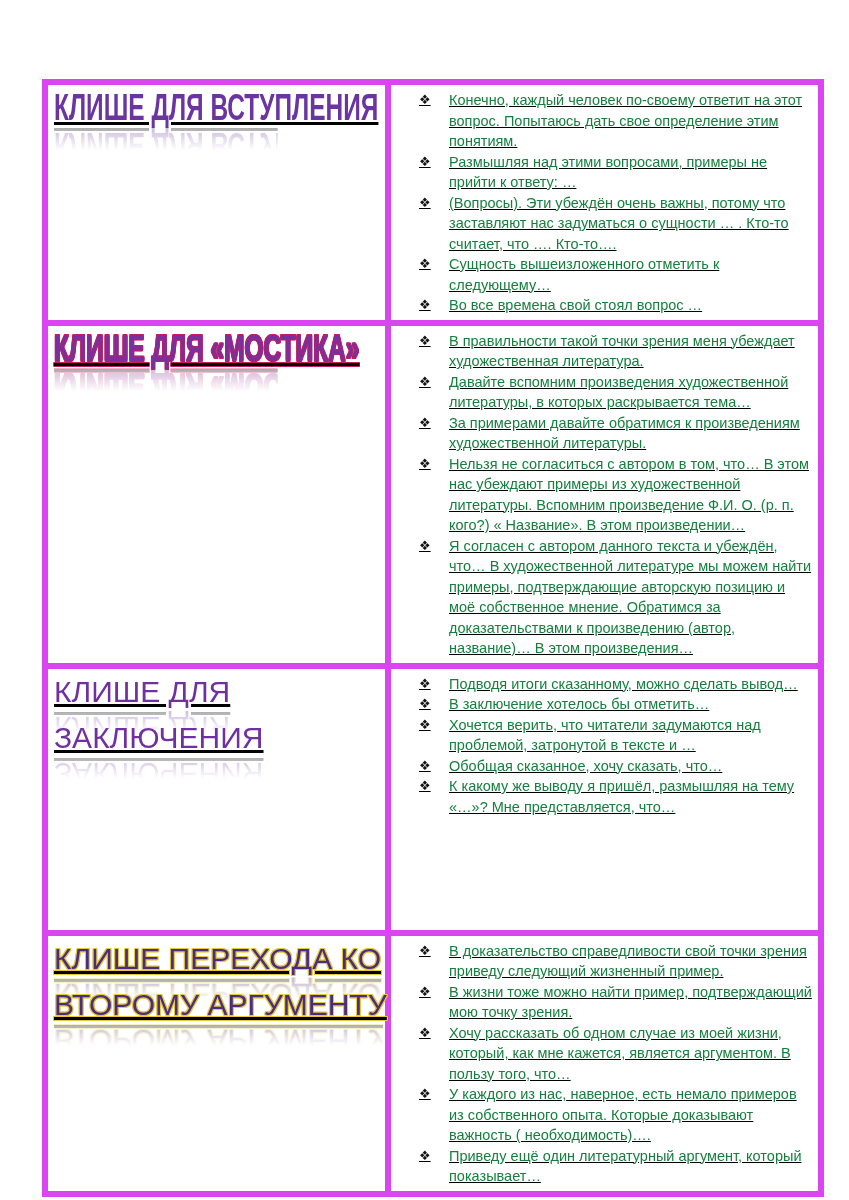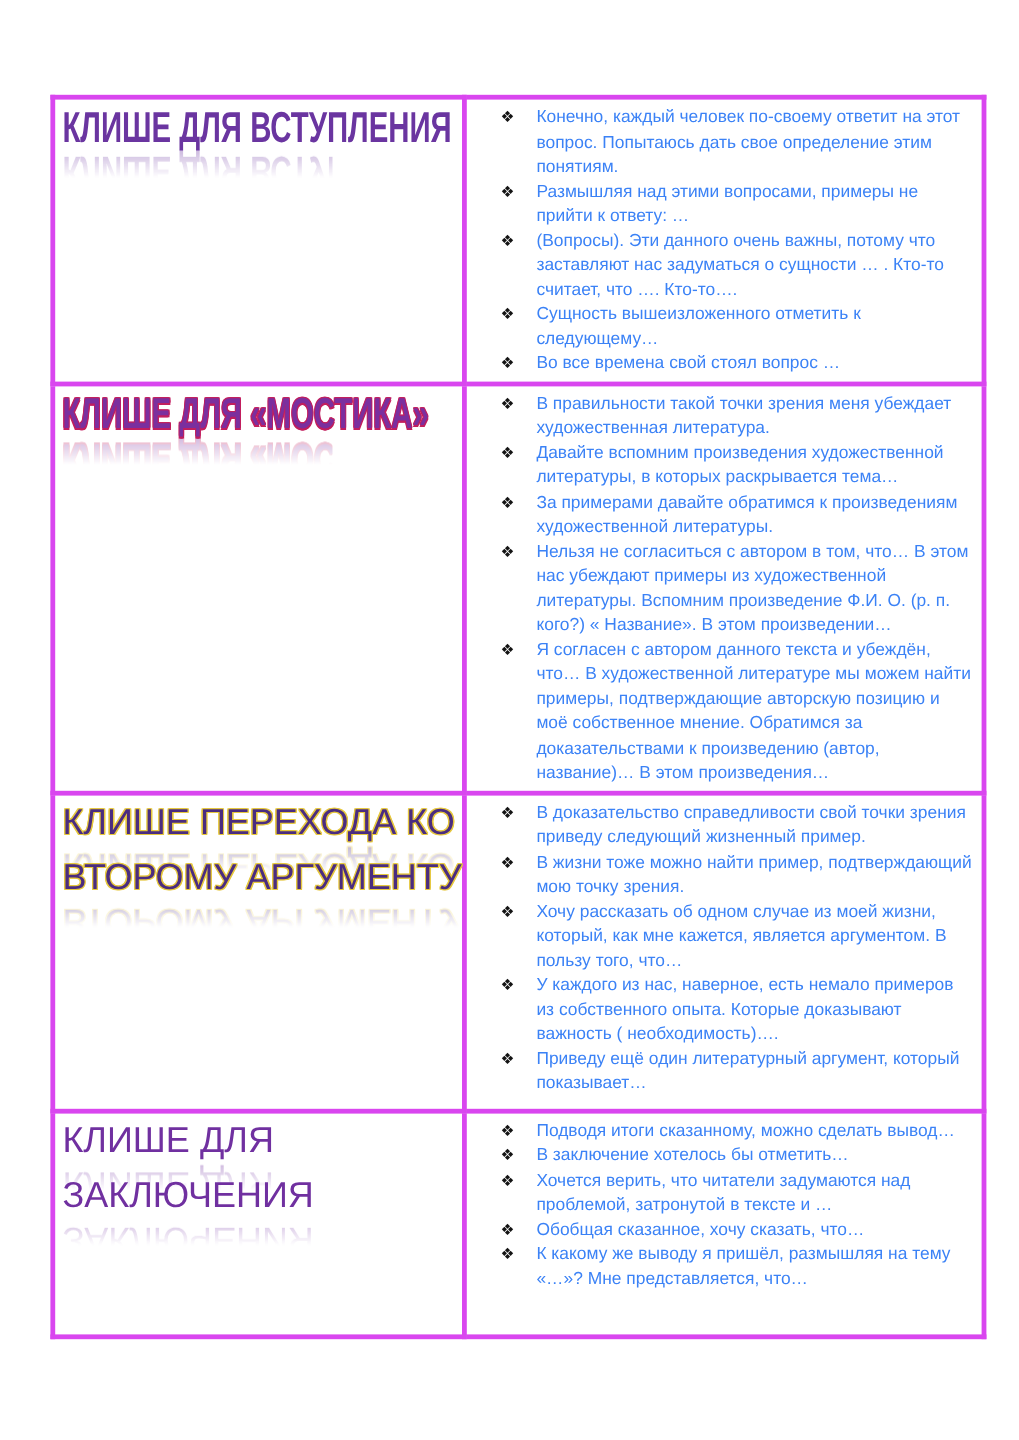--- a/index.html
+++ b/index.html
@@ -17,23 +17,24 @@
   }
   table.cliche-table {
     position: absolute;
     left: 42px;
     top: 79px;
     width: 776px;
     border-collapse: collapse;
     table-layout: fixed;
   }
   table.cliche-table td {
-    border: 4px solid #d946ef;
+    border: 6px solid #d946ef;
     vertical-align: top;
     overflow: visible;
+    text-decoration: underline;
   }
   tr.t-row:nth-child(1) td { height: 214px; }
   tr.t-row:nth-child(2) td { height: 322px; }
   tr.t-row:nth-child(3) td { height: 252px; }
   tr.t-row:nth-child(4) td { height: 175px; }
 
   td.head-cell { padding: 5px 2px 2px 6px; }
   td.body-cell { padding: 5px 6px 4px 28px; }
 
   .heading { display: block; }
@@ -74,21 +75,21 @@
   .bullet-glyph {
     flex: 0 0 30px;
     font-size: 13px;
     line-height: 20.5px;
     color: #141414;
   }
   .bullet-text {
     flex: 1 1 auto;
     font-size: 14.5px;
     line-height: 20.5px;
-    color: #3b82f6;
+    color: #15803d;
   }
 </style>
 </head>
 <body>
 
 <div class="page">
   <table class="cliche-table">
     <colgroup>
       <col style="width:343px">
       <col style="width:433px">
@@ -105,21 +106,21 @@
               <div class="bullet-item">
                 <span class="bullet-glyph">❖</span>
                 <span class="bullet-text">Конечно, каждый человек по-своему ответит на этот вопрос. Попытаюсь дать свое определение этим понятиям.</span>
               </div>
               <div class="bullet-item">
                 <span class="bullet-glyph">❖</span>
                 <span class="bullet-text">Размышляя над этими вопросами, примеры не прийти к ответу: …</span>
               </div>
               <div class="bullet-item">
                 <span class="bullet-glyph">❖</span>
-                <span class="bullet-text">(Вопросы). Эти данного очень важны, потому что заставляют нас задуматься о сущности … . Кто-то считает, что …. Кто-то….</span>
+                <span class="bullet-text">(Вопросы). Эти убеждён очень важны, потому что заставляют нас задуматься о сущности … . Кто-то считает, что …. Кто-то….</span>
               </div>
               <div class="bullet-item">
                 <span class="bullet-glyph">❖</span>
                 <span class="bullet-text">Сущность вышеизложенного отметить к следующему…</span>
               </div>
               <div class="bullet-item">
                 <span class="bullet-glyph">❖</span>
                 <span class="bullet-text">Во все времена свой стоял вопрос …</span>
               </div>
             </div>
@@ -145,20 +146,52 @@
                 <span class="bullet-glyph">❖</span>
                 <span class="bullet-text">За примерами давайте обратимся к произведениям художественной литературы.</span>
               </div>
               <div class="bullet-item">
                 <span class="bullet-glyph">❖</span>
                 <span class="bullet-text">Нельзя не согласиться с автором в том, что… В этом нас убеждают примеры из художественной литературы. Вспомним произведение Ф.И. О. (р. п. кого?) « Название». В этом произведении…</span>
               </div>
               <div class="bullet-item">
                 <span class="bullet-glyph">❖</span>
                 <span class="bullet-text">Я согласен с автором данного текста и убеждён, что… В художественной литературе мы можем найти примеры, подтверждающие авторскую позицию и моё собственное мнение. Обратимся за доказательствами к произведению (автор, название)… В этом произведения…</span>
+              </div>
+            </div>
+          </td>
+        </tr>
+        <tr class="t-row">
+          <td class="head-cell">
+            <div class="heading regular" style="--fc: #7030a0;">
+              <div class="h-line">КЛИШЕ ДЛЯ</div>
+              <div class="h-line">ЗАКЛЮЧЕНИЯ</div>
+            </div>
+          </td>
+          <td class="body-cell">
+            <div class="bullet-list">
+              <div class="bullet-item">
+                <span class="bullet-glyph">❖</span>
+                <span class="bullet-text">Подводя итоги сказанному, можно сделать вывод…</span>
+              </div>
+              <div class="bullet-item">
+                <span class="bullet-glyph">❖</span>
+                <span class="bullet-text">В заключение хотелось бы отметить…</span>
+              </div>
+              <div class="bullet-item">
+                <span class="bullet-glyph">❖</span>
+                <span class="bullet-text">Хочется верить, что читатели задумаются над проблемой, затронутой в тексте и …</span>
+              </div>
+              <div class="bullet-item">
+                <span class="bullet-glyph">❖</span>
+                <span class="bullet-text">Обобщая сказанное, хочу сказать, что…</span>
+              </div>
+              <div class="bullet-item">
+                <span class="bullet-glyph">❖</span>
+                <span class="bullet-text">К какому же выводу я пришёл, размышляя на тему «…»? Мне представляется, что…</span>
               </div>
             </div>
           </td>
         </tr>
         <tr class="t-row">
           <td class="head-cell">
             <div class="heading regular outlined" style="--fc: #4a2c80; --oc: #e6c83f;">
               <div class="h-line">КЛИШЕ ПЕРЕХОДА КО</div>
               <div class="h-line">ВТОРОМУ АРГУМЕНТУ</div>
             </div>
@@ -181,47 +214,15 @@
                 <span class="bullet-glyph">❖</span>
                 <span class="bullet-text">У каждого из нас, наверное, есть немало примеров из собственного опыта. Которые доказывают важность ( необходимость)….</span>
               </div>
               <div class="bullet-item">
                 <span class="bullet-glyph">❖</span>
                 <span class="bullet-text">Приведу ещё один литературный аргумент, который показывает…</span>
               </div>
             </div>
           </td>
         </tr>
-        <tr class="t-row">
-          <td class="head-cell">
-            <div class="heading regular" style="--fc: #7030a0;">
-              <div class="h-line">КЛИШЕ ДЛЯ</div>
-              <div class="h-line">ЗАКЛЮЧЕНИЯ</div>
-            </div>
-          </td>
-          <td class="body-cell">
-            <div class="bullet-list">
-              <div class="bullet-item">
-                <span class="bullet-glyph">❖</span>
-                <span class="bullet-text">Подводя итоги сказанному, можно сделать вывод…</span>
-              </div>
-              <div class="bullet-item">
-                <span class="bullet-glyph">❖</span>
-                <span class="bullet-text">В заключение хотелось бы отметить…</span>
-              </div>
-              <div class="bullet-item">
-                <span class="bullet-glyph">❖</span>
-                <span class="bullet-text">Хочется верить, что читатели задумаются над проблемой, затронутой в тексте и …</span>
-              </div>
-              <div class="bullet-item">
-                <span class="bullet-glyph">❖</span>
-                <span class="bullet-text">Обобщая сказанное, хочу сказать, что…</span>
-              </div>
-              <div class="bullet-item">
-                <span class="bullet-glyph">❖</span>
-                <span class="bullet-text">К какому же выводу я пришёл, размышляя на тему «…»? Мне представляется, что…</span>
-              </div>
-            </div>
-          </td>
-        </tr>
       </tbody>
   </table>
 </div>
 
 </body></html>

